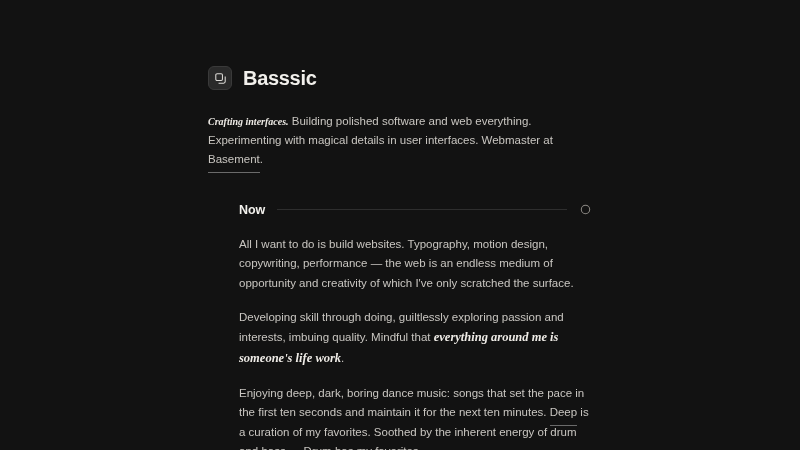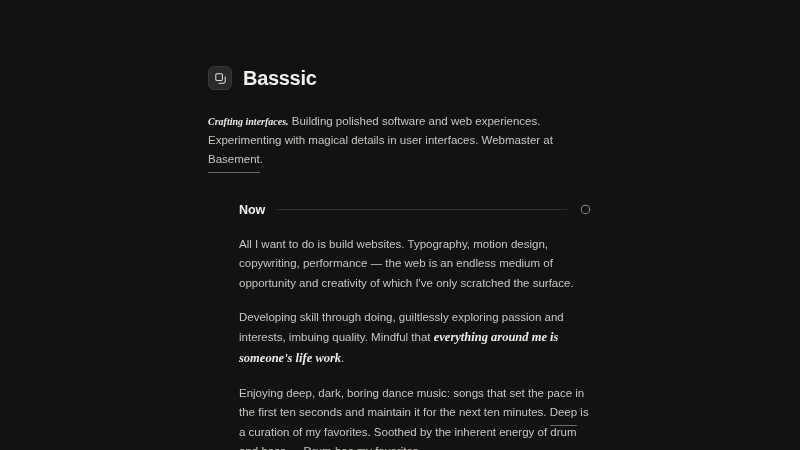--- a/index.html
+++ b/index.html
@@ -134,21 +134,21 @@
       <span class="logo-mark">
         <svg width="13" height="13" viewBox="0 0 16 16" fill="none" stroke="#dcdad6" stroke-width="1.3" stroke-linejoin="round">
           <rect x="2.2" y="2.2" width="8.2" height="8.2" rx="1.6"></rect>
           <path d="M5.6 13.8h6.2a2 2 0 0 0 2-2V5.6"></path>
         </svg>
       </span>
       <span class="site-title">Basssic</span>
     </div>
 
     <div class="intro">
-      <span class="lead">Crafting interfaces.</span><span> Building polished software and web experiences. Experimenting with magical details in user interfaces. Webmaster at </span><a class="link" href="#">Basement</a><span>.</span>
+      <span class="lead">Crafting interfaces.</span><span> Building polished software and web everything. Experimenting with magical details in user interfaces. Webmaster at </span><a class="link" href="#">Basement</a><span>.</span>
     </div>
 
     <div class="section">
       <div class="section-head">
         <span class="section-title">Now</span>
         <span class="section-rule"></span>
         <span class="section-icon">
           <svg width="11" height="11" viewBox="0 0 12 12" fill="none" stroke="#8d8a85" stroke-width="1.1">
             <circle cx="6" cy="6" r="4.6"></circle>
           </svg>

